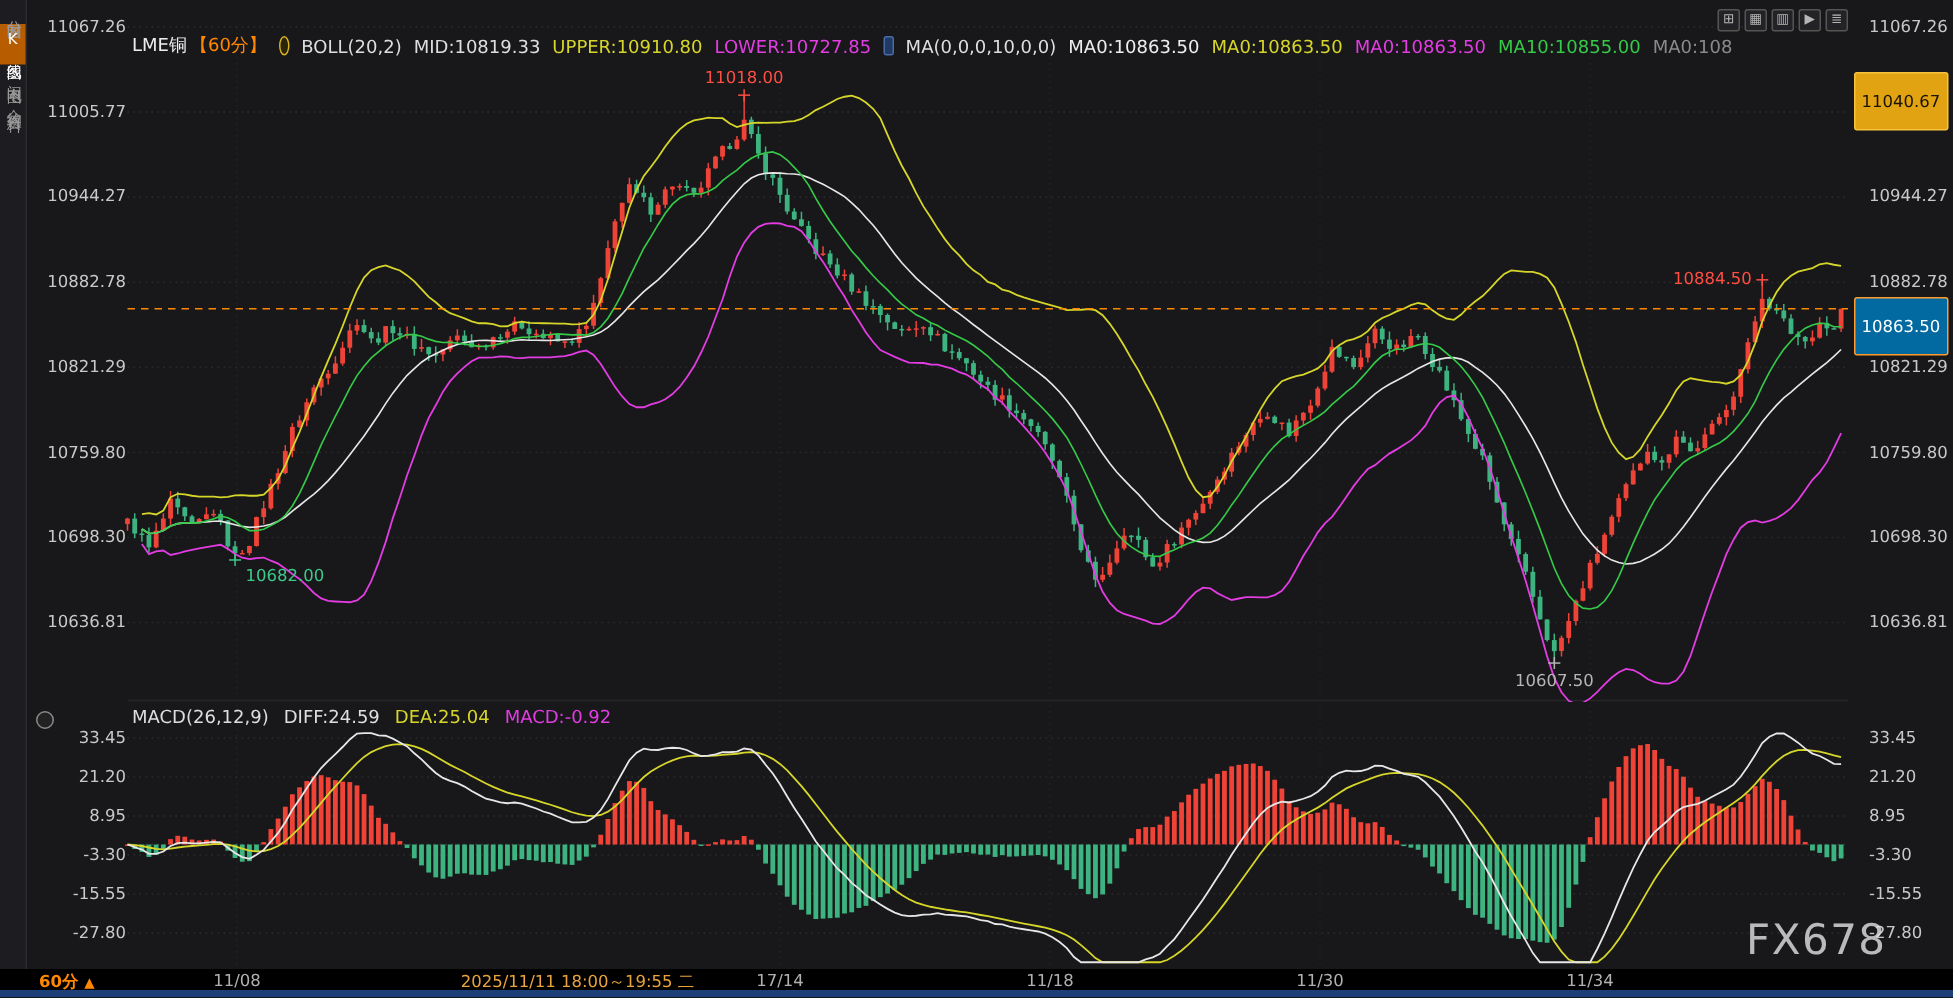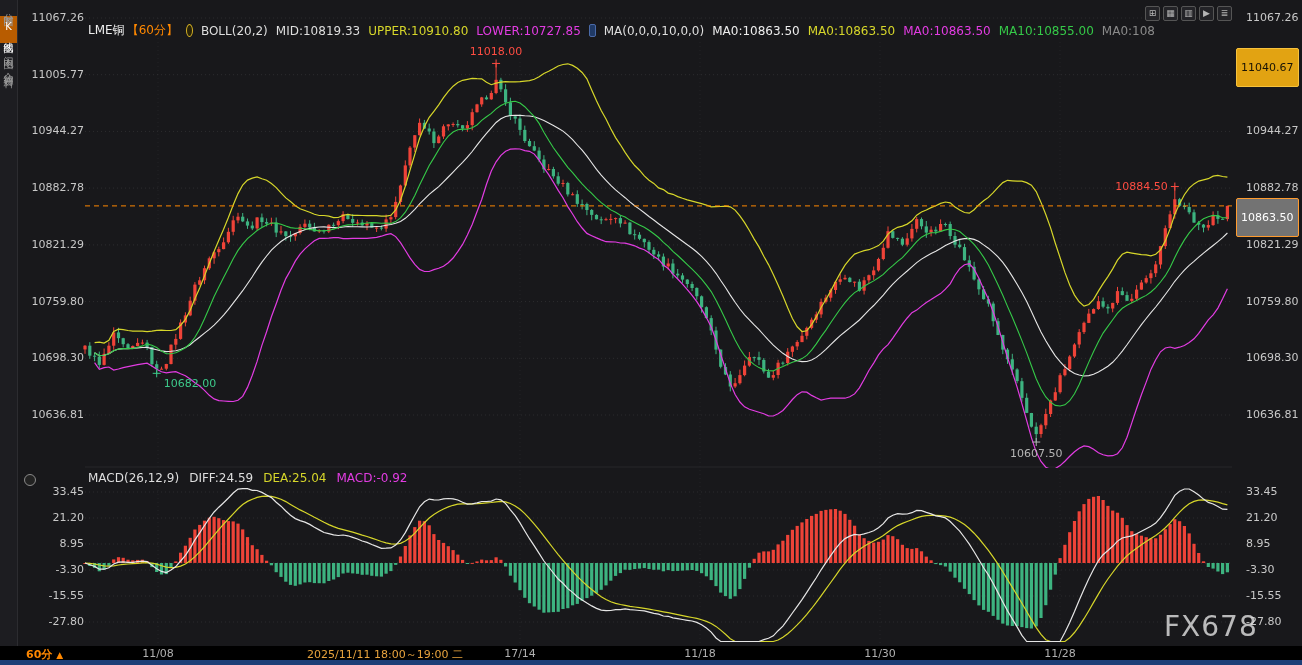--- a/index.html
+++ b/index.html
@@ -26,21 +26,21 @@
   #ma-values span{margin-right:8px;text-align:center;}
   #topbar-icons{position:absolute;right:70px;top:6px;display:flex;gap:3px;z-index:7;}
   .tb-icon{display:inline-block;width:13px;height:13px;line-height:12px;text-align:center;
            font-size:9px;color:#b5b5b5;border:1px solid #555;border-radius:2px;background:#232327;cursor:pointer;}
   
   #overlay{position:absolute;left:6px;top:0;width:1206px;height:665px;pointer-events:none;z-index:4;}
   .tick{position:absolute;font-size:11px;color:#c8c8c8;line-height:12px;}
   
   .price-badge{position:absolute;left:1236px;font-size:11px;padding:12px 4px;border-radius:2px;z-index:8;line-height:13px;}
   #badge-top{top:48px;background:#e2a312;color:#1a1405;border:1px solid #f7c23c;}
-  #badge-current{background:#737373;color:#ffffff;border:1px solid #ff9b2e;}
+  #badge-current{background:#0369a1;color:#ffffff;border:1px solid #ff9b2e;}
   
   .macd-header{position:absolute;left:88px;top:471px;display:flex;gap:10px;font-size:12px;z-index:5;}
   .macd-gear{position:absolute;left:24px;top:474px;width:10px;height:10px;border:1px solid #8a8a8a;
              border-radius:50%;z-index:5;background:#222;}
   
   .bottombar{position:absolute;left:0;top:646px;width:1302px;height:14px;background:#000000;z-index:6;}
   .date-label{position:absolute;top:1px;font-size:11px;color:#b0b0b0;width:56px;text-align:center;}
   #period-label{position:absolute;left:26px;top:1px;color:#ff8800;font-size:11px;font-weight:bold;}
   #period-arrow{color:#ff8800;font-size:9px;}
   #selected-time{position:absolute;top:1px;color:#e8a33d;font-size:11px;}
@@ -897,23 +897,23 @@
   <span class="macd-gear"></span>
   <div class="macd-header">
     <span class="t-white">MACD(26,12,9)</span>
     <span class="t-white">DIFF:24.59</span>
     <span class="t-yellow">DEA:25.04</span>
     <span class="t-magenta">MACD:-0.92</span>
   </div>
 
   <div class="bottombar" id="bottombar">
     <span id="period-label"><span>60分</span> <span id="period-arrow">▲</span></span>
-    <span id="selected-time" class="date-label" style="width: 180px; left: 295px;">2025/11/11 18:00～19:00 二</span>
+    <span id="selected-time" class="date-label" style="width: 180px; left: 295px;">2025/11/11 18:00～19:55 二</span>
   <div class="date-label" style="left: 130px;">11/08</div>
       <div class="date-label" style="left: 492px;">17/14</div>
       <div class="date-label" style="left: 672px;">11/18</div>
       <div class="date-label" style="left: 852px;">11/30</div>
-      <div class="date-label" style="left: 1032px;">11/28</div>
+      <div class="date-label" style="left: 1032px;">11/34</div>
     </div>
   <div class="bottom-strip"></div>
 
   <div class="watermark">FX678</div>
 </div>
 
 </body></html>

